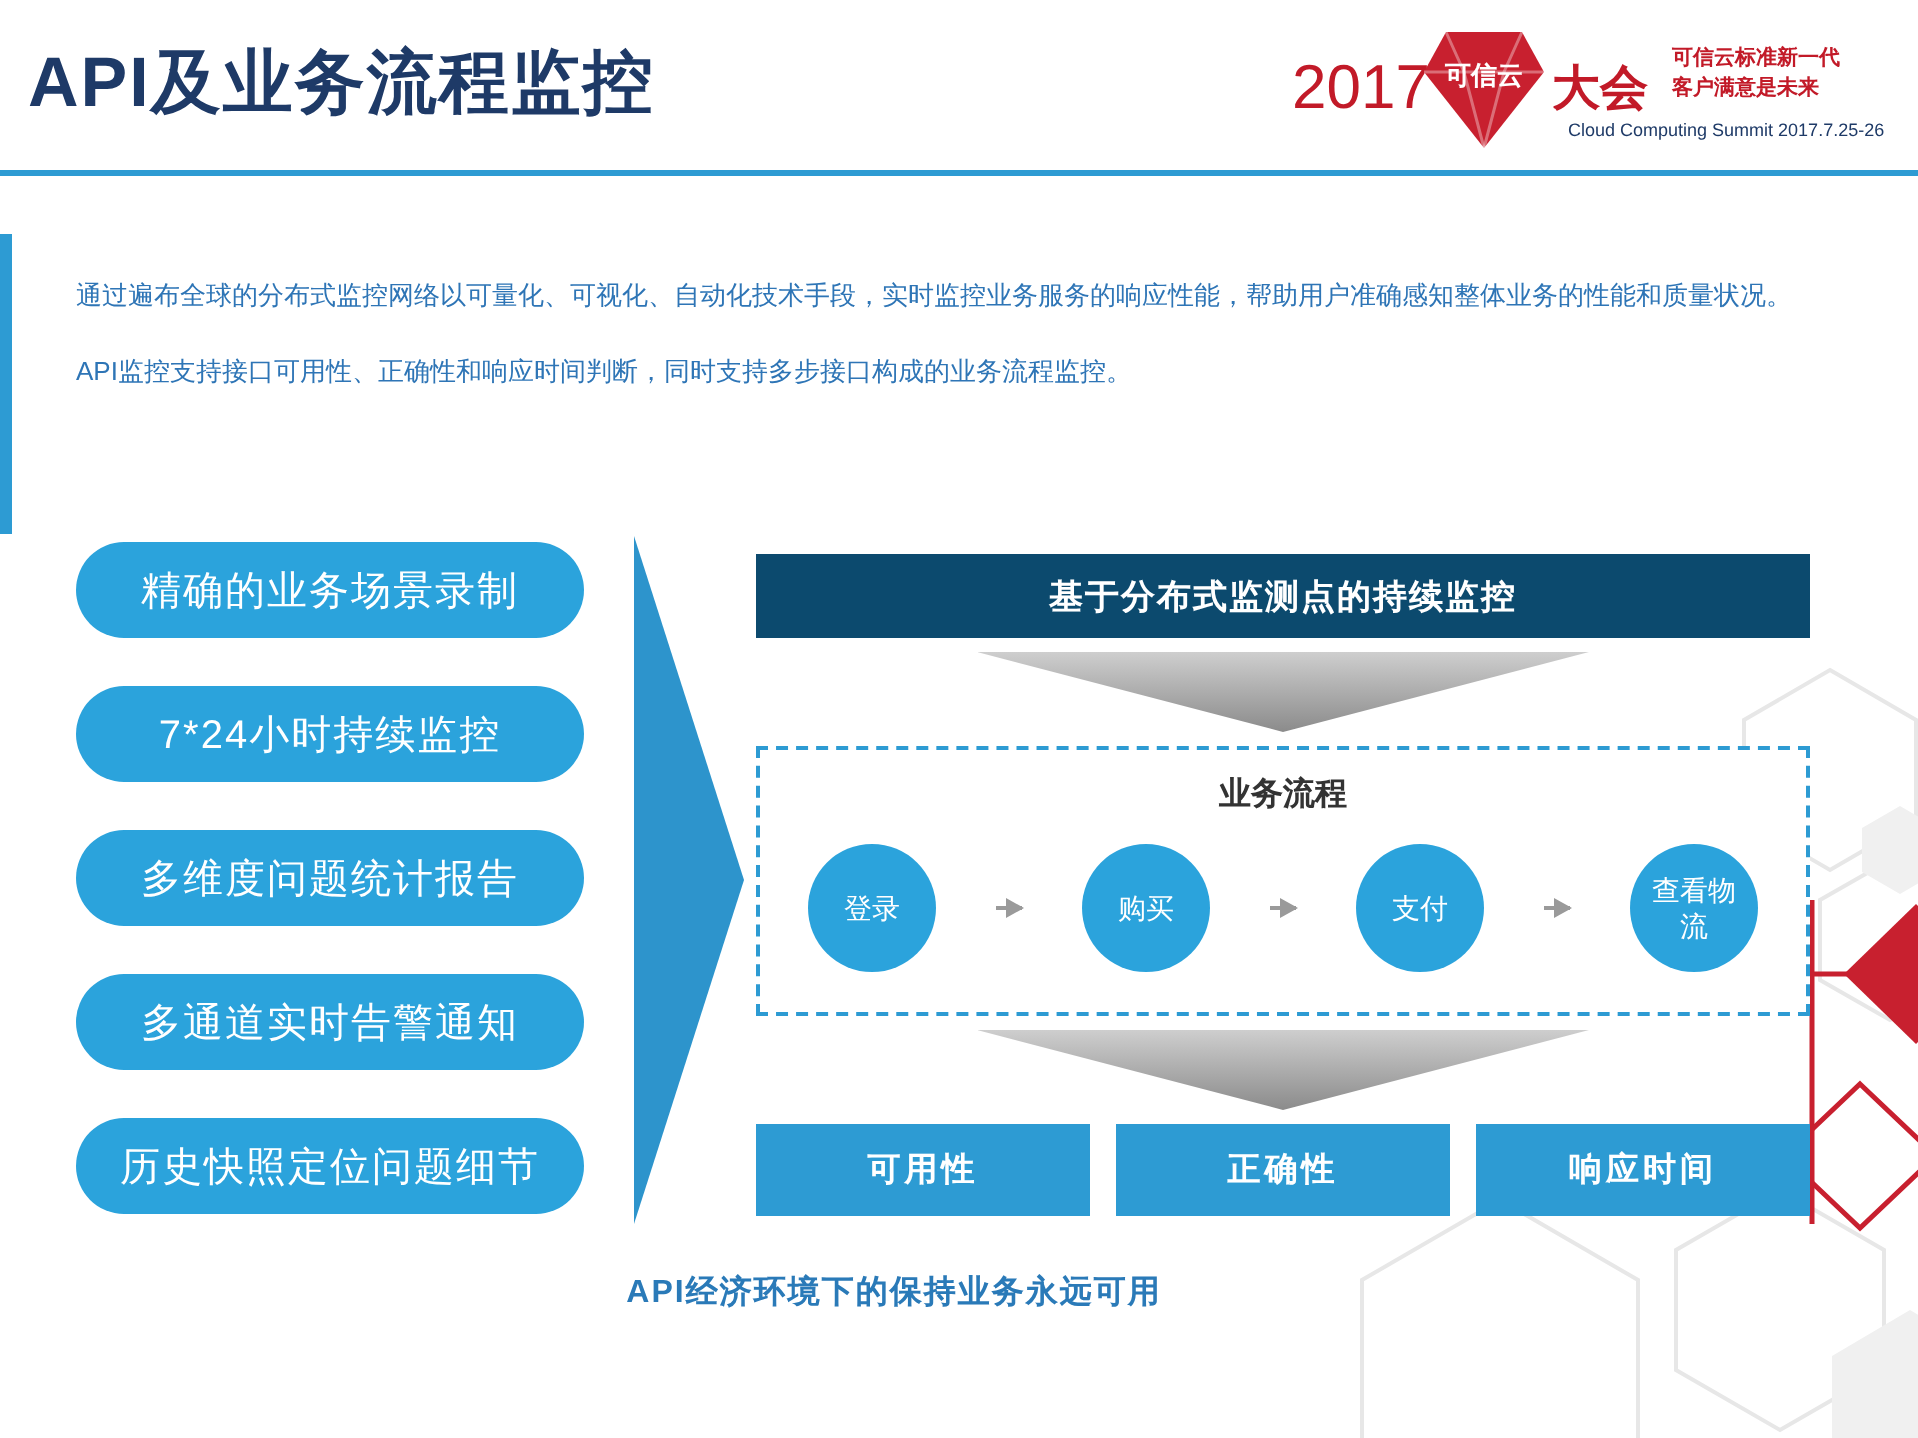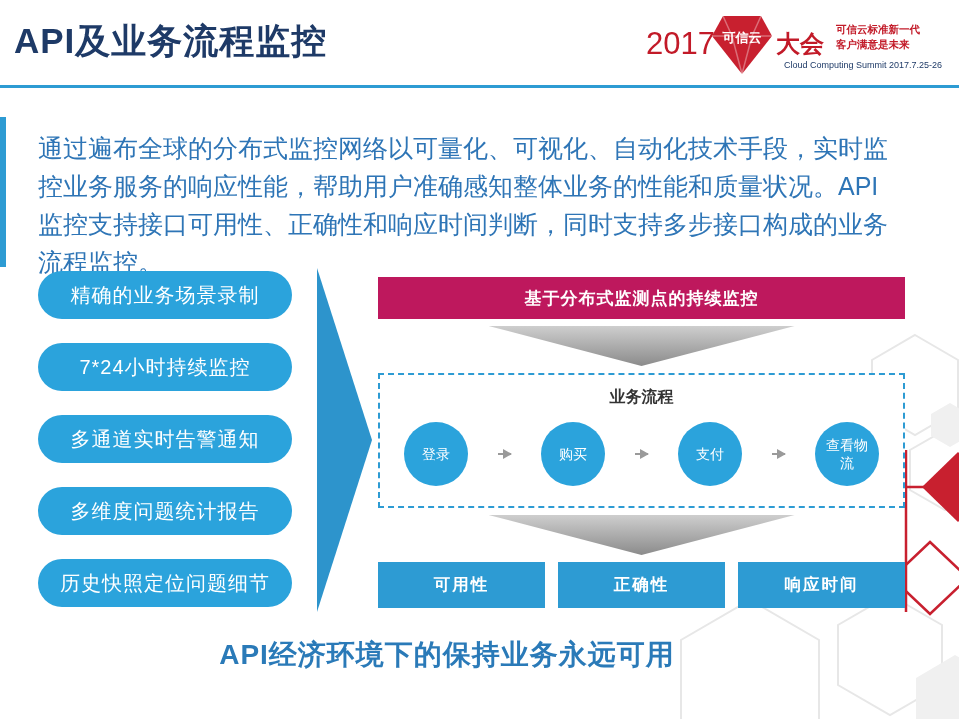--- a/index.html
+++ b/index.html
@@ -17,52 +17,52 @@
   .logo-year { position:absolute; left:0; top:16px; font-size:31px; color:#c21a28; }
   .gem { position:absolute; left:64px; top:0; width:64px; height:68px; }
   .gem svg { position:absolute; left:0; top:0; }
   .gem-label { position:absolute; left:0; top:19px; width:64px; text-align:center; color:#fff; font-size:13px; font-weight:bold; }
   .logo-suffix { position:absolute; left:130px; top:18px; font-size:24px; font-weight:bold; color:#c21a28; }
   .taglines { position:absolute; left:190px; top:12px; font-size:10.5px; line-height:15px; font-weight:bold; color:#c21a28; white-space:nowrap; }
   .logo-subtitle { position:absolute; left:138px; top:50px; font-size:9px; color:#1e3a67; white-space:nowrap; }
 
   
   .left-bar { position:absolute; left:0; top:117px; width:6px; height:150px; background:#2d9bd3; z-index:2; }
-  .intro { position:absolute; left:38px; top:129px; width:862px; font-size:25px; line-height:38px; color:#2e75b6; z-index:2; }
+  .intro { position:absolute; left:38px; top:129px; width:862px; font-size:13px; line-height:38px; color:#2e75b6; z-index:2; }
 
   
   .features { position:absolute; left:38px; top:271px; width:254px; z-index:2; }
   .pill { height:48px; margin-bottom:24px; border-radius:24px; background:#2ba3dc; color:#fff;
           display:flex; align-items:center; justify-content:center; font-size:20px; letter-spacing:1px; }
 
   
   .big-arrow { position:absolute; left:317px; top:268px; width:55px; height:344px; background:#2d94cc;
                clip-path:polygon(0 0,100% 50%,0 100%); z-index:2; }
 
   
   .panel { position:absolute; left:378px; top:277px; width:527px; z-index:2; }
-  .panel-header { height:42px; background:#be185d; color:#fff; font-size:17px; font-weight:bold;
+  .panel-header { height:42px; background:#0c4a6e; color:#fff; font-size:17px; font-weight:bold;
                   display:flex; align-items:center; justify-content:center; letter-spacing:1px; }
   .down-arrow { width:306px; height:40px; margin:7px auto; background:linear-gradient(180deg,#cecece,#8b8b8b);
                 clip-path:polygon(0 0,100% 0,50% 100%); }
   .flow-box { border:2px dashed #2d9bd3; background:#ffffff; padding:10px 24px 20px; }
   .flow-title { text-align:center; font-size:16px; font-weight:bold; color:#333333; margin:2px 0 14px; }
   .flow-row { display:flex; align-items:center;gap:20px; }
   .circle { width:64px; height:64px; border-radius:50%; background:#2ba3dc; color:#fff;
             display:flex; align-items:center; justify-content:center; flex:0 0 auto; }
   .circle span { max-width:42px; font-size:14px; line-height:1.3; text-align:center; word-break:break-all; }
   .flow-arrow { flex:1; height:2px; background:#9a9a9a; position:relative; margin:0 10px; }
   .flow-arrow::after { content:""; position:absolute; right:-1px; top:-4px;
                        border-left:9px solid #9a9a9a; border-top:5px solid transparent; border-bottom:5px solid transparent; }
   .metrics { display:flex; justify-content:space-between; }
   .metric { width:167px; height:46px; background:#2d9bd3; color:#fff; font-size:16.5px; font-weight:bold;
             display:flex; align-items:center; justify-content:center; letter-spacing:2px; }
 
   
-  .caption { position:absolute; left:0; top:636px; width:894px; text-align:center; font-size:28px;
+  .caption { position:absolute; left:0; top:636px; width:894px; text-align:center; font-size:16px;
              font-weight:bold; color:#2a7ab8; z-index:2; letter-spacing:1px; }
 </style>
 </head>
 <body>
 
 <div class="slide">
 
   <svg class="deco" width="959" height="719" viewBox="0 0 959 719">
     <g fill="none" stroke="#e7e7e7" stroke-width="2">
       <polygon points="915,335 958,360 958,410 915,435 872,410 872,360"></polygon>
@@ -110,24 +110,24 @@
   <p class="intro">通过遍布全球的分布式监控网络以可量化、可视化、自动化技术手段，实时监控业务服务的响应性能，帮助用户准确感知整体业务的性能和质量状况。API监控支持接口可用性、正确性和响应时间判断，同时支持多步接口构成的业务流程监控。</p>
 
   <div class="features">
     <div class="pill">
         <span>精确的业务场景录制</span>
       </div>
     <div class="pill">
         <span>7*24小时持续监控</span>
       </div>
     <div class="pill">
-        <span>多通道实时告警通知</span>
+        <span>多维度问题统计报告</span>
       </div>
     <div class="pill">
-        <span>多维度问题统计报告</span>
+        <span>多通道实时告警通知</span>
       </div>
     <div class="pill">
         <span>历史快照定位问题细节</span>
       </div>
   </div>
 
   <div class="big-arrow"></div>
 
   <div class="panel">
     <div class="panel-header">基于分布式监测点的持续监控</div>

